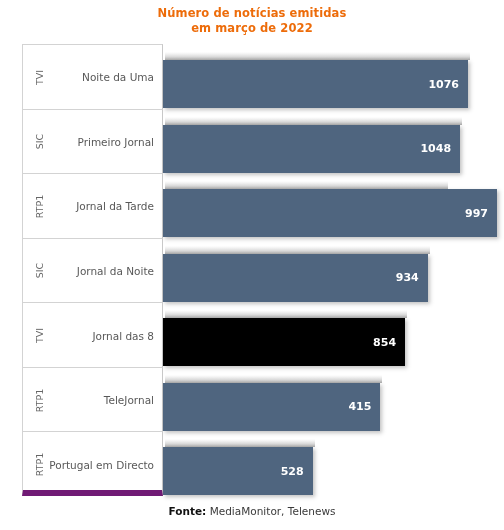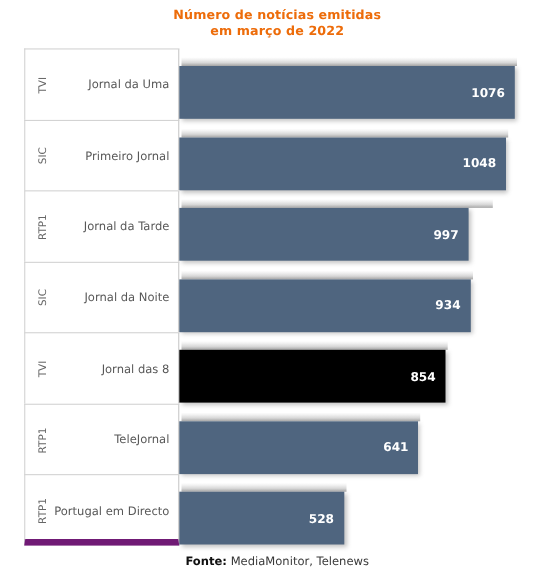--- a/index.html
+++ b/index.html
@@ -163,21 +163,21 @@
     <span>Número de notícias emitidas</span>
     <span class="line2">em março de 2022</span>
   </div>
 
   <div class="plot-area">
       <div class="row" style="top: 0px;">
         <div class="label-cell">
           <div class="channel-label">
             <span>TVI</span>
           </div>
-          <div class="program-label">Jornal da Uma</div>
+          <div class="program-label">Noite da Uma</div>
         </div>
         <div class="bar-wrap" style="width: 305px;">
           <div class="bar-shadow" style="width: 305px;"></div>
           <div class="bar" style="width: 305px; background: rgb(79, 101, 127);">
             <div class="bar-value">1076</div>
           </div>
         </div>
       </div>
       <div class="row" style="top: 64.57px;">
         <div class="label-cell">
@@ -195,21 +195,21 @@
       </div>
       <div class="row" style="top: 129.14px;">
         <div class="label-cell">
           <div class="channel-label">
             <span>RTP1</span>
           </div>
           <div class="program-label">Jornal da Tarde</div>
         </div>
         <div class="bar-wrap" style="width: 282.607px;">
           <div class="bar-shadow" style="width: 282.607px;"></div>
-          <div class="bar" style="width: 263px; background: rgb(79, 101, 127);">
+          <div class="bar" style="width: 334px; background: rgb(79, 101, 127);">
             <div class="bar-value">997</div>
           </div>
         </div>
       </div>
       <div class="row" style="top: 193.71px;">
         <div class="label-cell">
           <div class="channel-label">
             <span>SIC</span>
           </div>
           <div class="program-label">Jornal da Noite</div>
@@ -238,21 +238,21 @@
       <div class="row" style="top: 322.85px;">
         <div class="label-cell">
           <div class="channel-label">
             <span>RTP1</span>
           </div>
           <div class="program-label">TeleJornal</div>
         </div>
         <div class="bar-wrap" style="width: 217.412px;">
           <div class="bar-shadow" style="width: 217.412px;"></div>
           <div class="bar" style="width: 217.412px; background: rgb(79, 101, 127);">
-            <div class="bar-value">641</div>
+            <div class="bar-value">415</div>
           </div>
         </div>
       </div>
       <div class="row" style="top: 387.42px;">
         <div class="label-cell">
           <div class="channel-label">
             <span>RTP1</span>
           </div>
           <div class="program-label">Portugal em Directo</div>
         </div>

